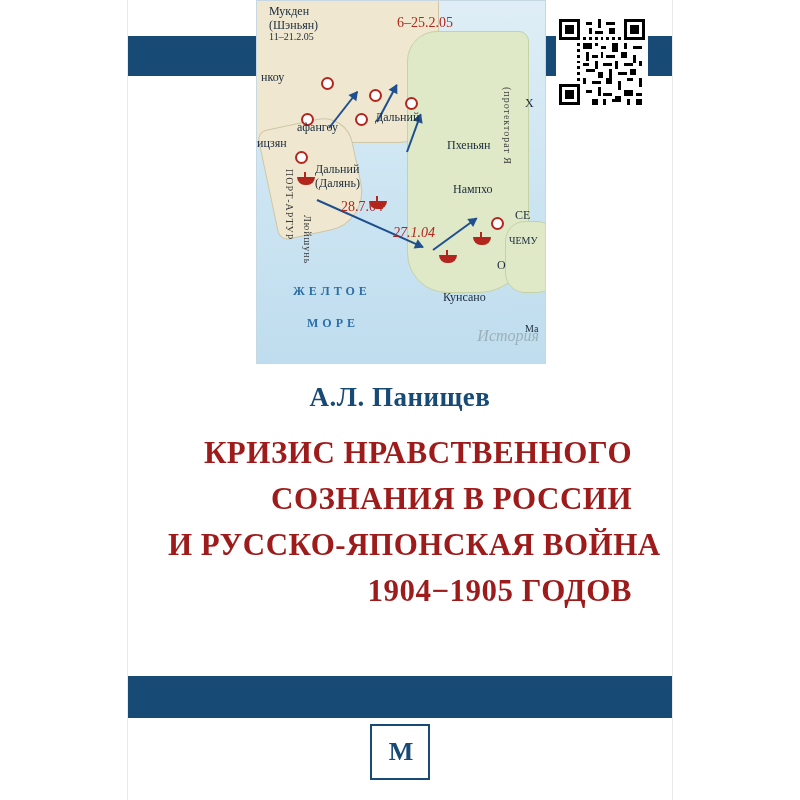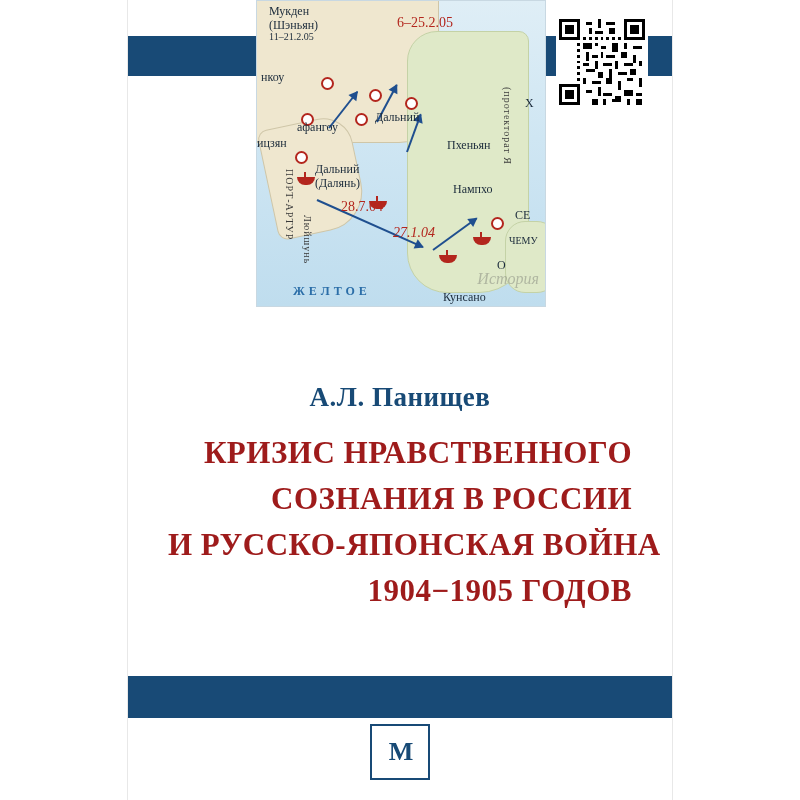--- a/index.html
+++ b/index.html
@@ -54,21 +54,21 @@
     font-size: 21px;
     letter-spacing: 5px;
   }
 
   
   .map {
     position: absolute;
     left: 128px;
     top: 0px;
     width: 290px;
-    height: 307px;
+    height: 364px;
     background: #e9f3f8;
     border: 1px solid #c8d8e2;
     box-sizing: border-box;
     overflow: hidden;
   }
   .map-sea {
     position: absolute;
     left: 0; top: 0; right: 0; bottom: 0;
     background: linear-gradient(180deg,#dfeef6 0%, #cfe6f3 45%, #bfddee 100%);
   }

